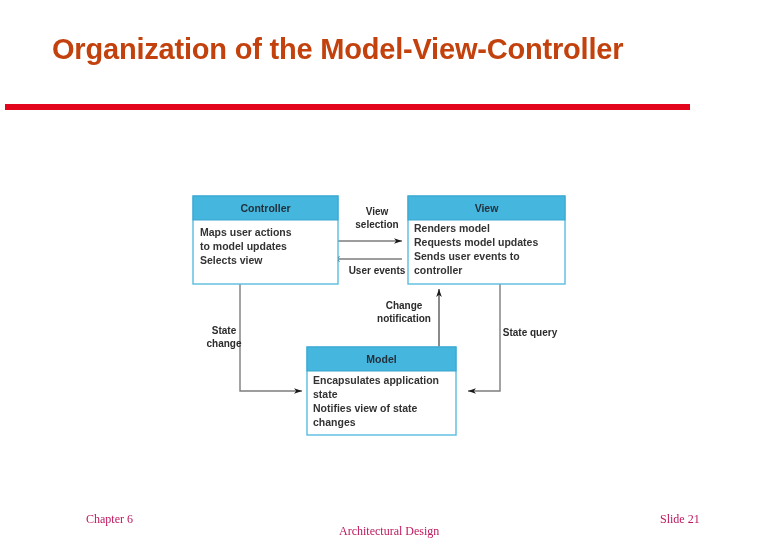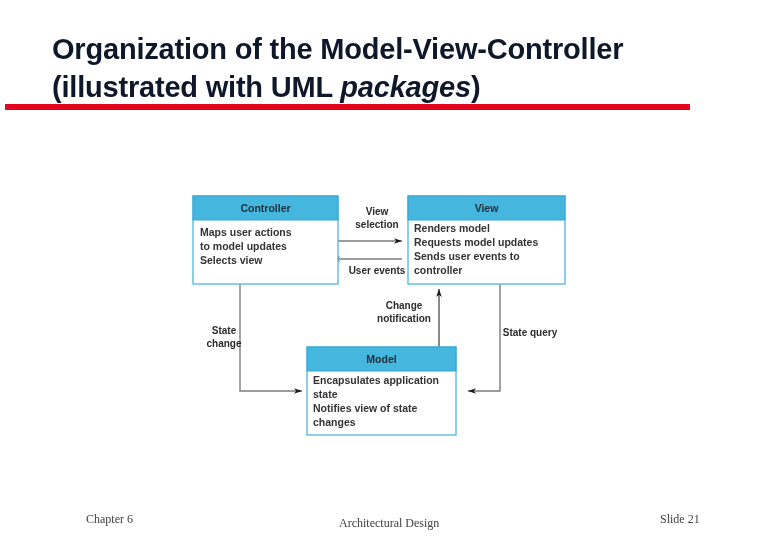--- a/index.html
+++ b/index.html
@@ -14,21 +14,21 @@
     overflow: hidden;
     font-family: "Liberation Sans", sans-serif;
   }
 
   
   #slide-title {
     position: absolute;
     left: 52px;
     top: 30px;
     width: 680px;
-    color: #0f172a;
+    color: #c2410c;
     font-family: "Liberation Sans", sans-serif;
     font-size: 29px;
     font-weight: bold;
     line-height: 38px;
     letter-spacing: -0.2px;
   }
   #slide-title .title-line { display: block; white-space: nowrap; }
   #slide-title .ital { font-style: italic; }
 
   
@@ -75,33 +75,32 @@
     position: absolute;
     left: 0;
     top: 512px;
     width: 780px;
     height: 22px;
   }
   #slide-footer .foot {
     position: absolute;
     font-family: "Liberation Serif", serif;
     font-size: 12px;
-    color: #404040;
+    color: #be185d;
     white-space: nowrap;
   }
   #footer-chapter { left: 86px; top: 0; }
-  #footer-center  { left: 339px; top: 4px; }
+  #footer-center  { left: 339px; top: 12px; }
   #footer-slide   { left: 660px; top: 0; }
 </style>
 </head>
 <body>
 
 <div id="slide-title">
   <span class="title-line">Organization of the Model-View-Controller</span>
-  <span class="title-line"><span>(illustrated with UML </span><span class="ital">packages</span><span>)</span></span>
 </div>
 
 <div id="title-rule"></div>
 
 <div id="mvc-diagram">
   <svg width="410" height="275" viewBox="0 0 410 275" xmlns="http://www.w3.org/2000/svg">
     <defs>
       <marker id="arrowfill" markerWidth="9" markerHeight="9" refX="8" refY="3.2" orient="auto" markerUnits="userSpaceOnUse">
         <path d="M0,0.4 L8,3.2 L0,6 L2.2,3.2 Z" fill="#1a1a1a"></path>
       </marker>

